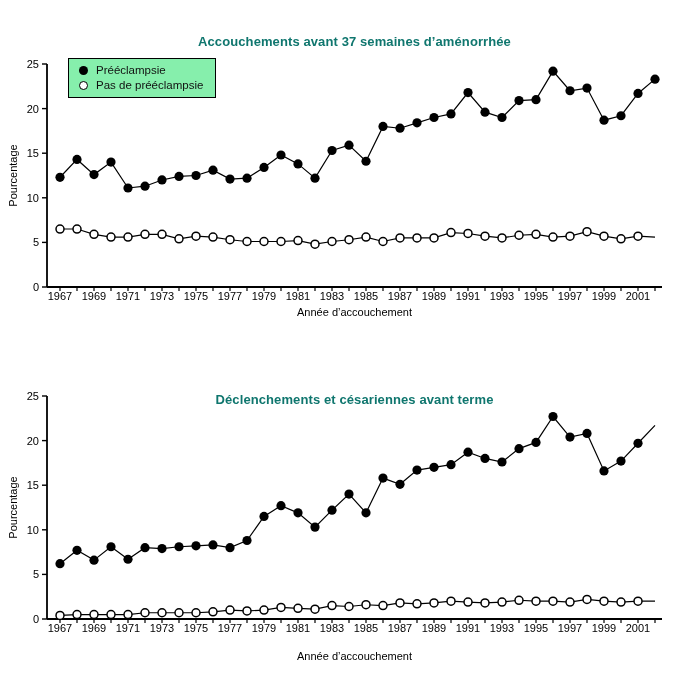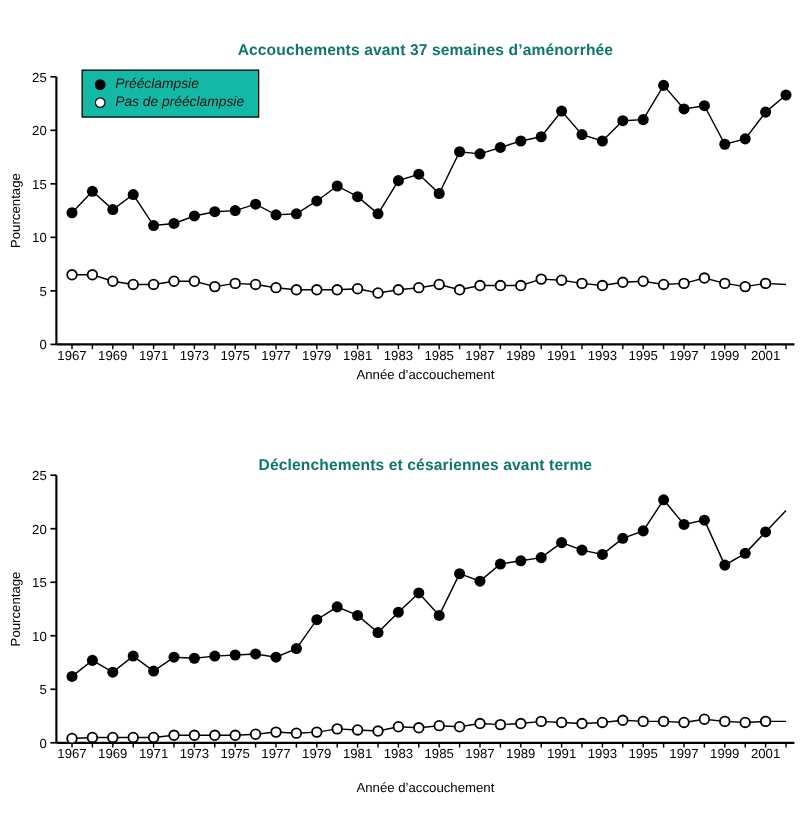--- a/index.html
+++ b/index.html
@@ -13,24 +13,24 @@
   }
   #figure-canvas{position:absolute;left:0;top:0;}
   .chart-title{
     position:absolute;left:47px;width:615px;
     text-align:center;
     font-size:13px;font-weight:bold;color:#0f766e;
     letter-spacing:0.1px;
   }
   .legend{
     position:absolute;left:68px;top:58px;
-    background:#14b8a6;
+    background:#86efac;
     border:1.5px solid #000;
     padding:5px 12px 6px 10px;
-    display:flex;flex-direction:column;gap:3px;font-style:italic;
+    display:flex;flex-direction:column;gap:3px;
   }
   .legend-item{display:flex;align-items:center;gap:8px;font-size:11.5px;color:#111;white-space:nowrap;}
   .mk{display:inline-block;width:9px;height:9px;border-radius:50%;flex:0 0 auto;}
   .mk.filled{background:#000;}
   .mk.open{width:7px;height:7px;background:#fff;border:1.5px solid #000;}
 </style>
 </head>
 <body>
 
 <div class="figure">
@@ -322,21 +322,21 @@
         <circle cx="570" cy="602.052" r="4" fill="#ffffff" stroke="#000000" stroke-width="1.5"></circle>
         <circle cx="587" cy="599.376" r="4" fill="#ffffff" stroke="#000000" stroke-width="1.5"></circle>
         <circle cx="604" cy="601.16" r="4" fill="#ffffff" stroke="#000000" stroke-width="1.5"></circle>
         <circle cx="621" cy="602.052" r="4" fill="#ffffff" stroke="#000000" stroke-width="1.5"></circle>
         <circle cx="638" cy="601.16" r="4" fill="#ffffff" stroke="#000000" stroke-width="1.5"></circle>
       </g>
     </svg>
 
   <div class="chart-title" style="top:34px">Accouchements avant 37 semaines d’aménorrhée</div>
 
-  <div class="chart-title" style="top:380px">Déclenchements et césariennes avant terme</div>
+  <div class="chart-title" style="top:392px">Déclenchements et césariennes avant terme</div>
 
   <div class="legend">
     <div class="legend-item">
       <span class="mk filled"></span>
       <span>Prééclampsie</span>
     </div>
     <div class="legend-item">
       <span class="mk open"></span>
       <span>Pas de prééclampsie</span>
     </div>

